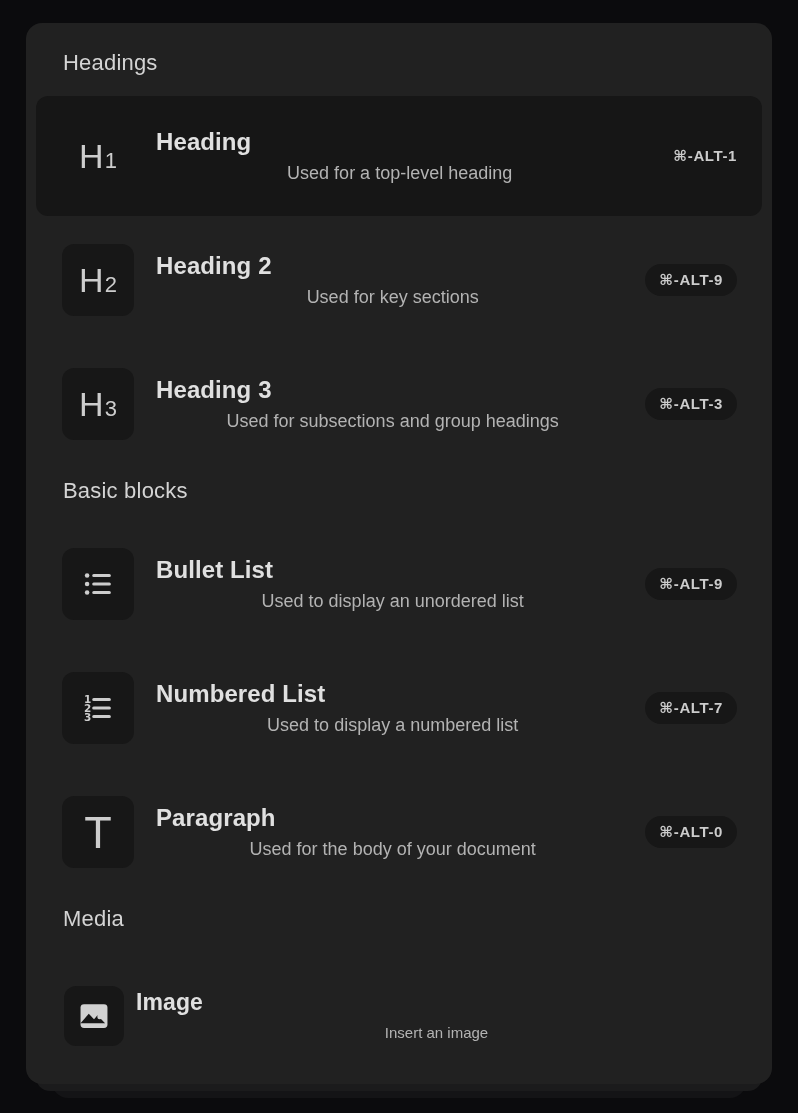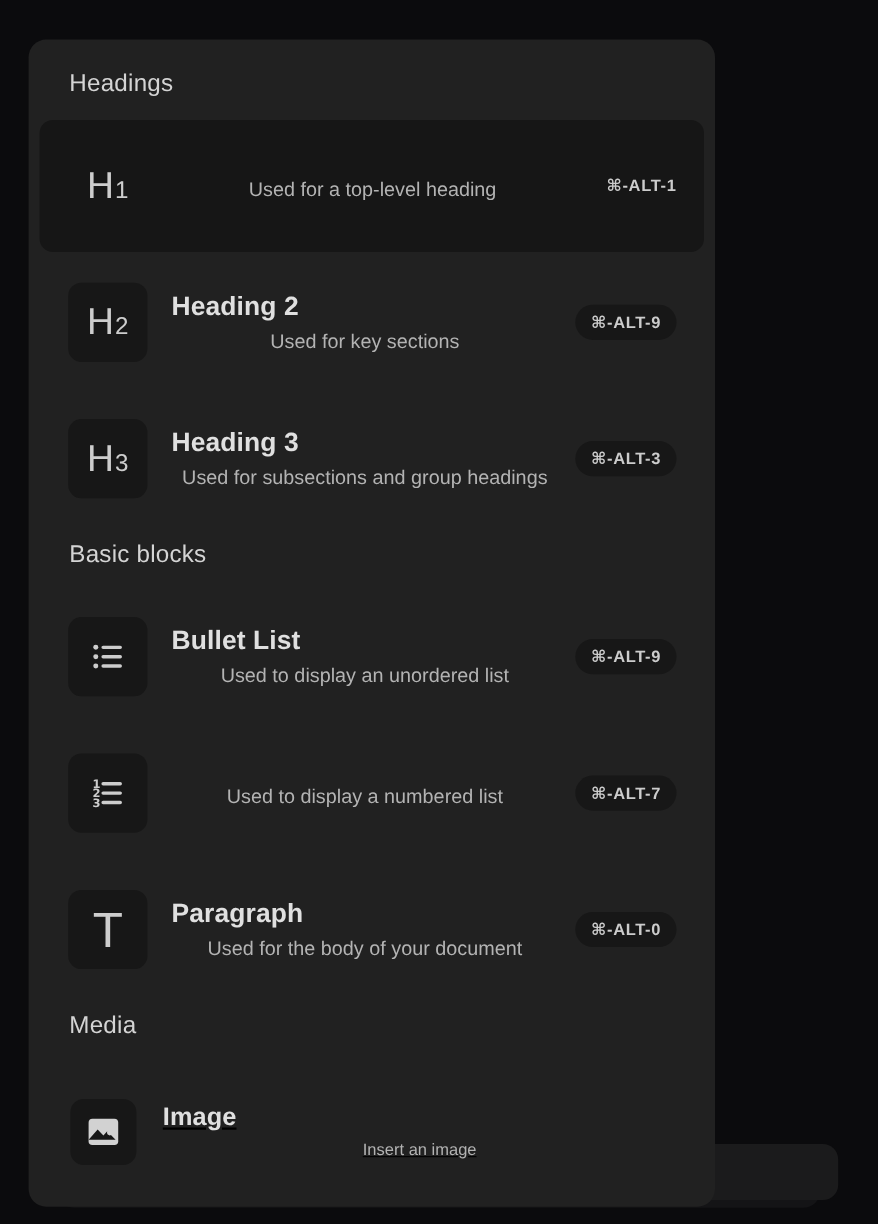--- a/index.html
+++ b/index.html
@@ -8,21 +8,21 @@
     font-family:"Liberation Sans","DejaVu Sans",sans-serif;
     background:var(--page-bg,#0b0b0d);
   }
   .stage{position:relative;width:798px;height:1113px;background:var(--page-bg,#0b0b0d);}
 
   
   .stack-2{position:absolute;left:52px;width:694px;top:1040px;height:58px;border-radius:16px;background:#141416;}
   .stack-1{position:absolute;left:36px;width:726px;top:1040px;height:51px;border-radius:14px;background:#1b1b1c;}
 
   .panel{
-    position:absolute;left:26px;top:36px;width:624px;height:1061px;
+    position:absolute;left:26px;top:23px;width:746px;height:1061px;
     background:var(--panel-bg,#212121);border-radius:16px;
     box-sizing:border-box;padding:13px 10px 0;
   }
   .section-label{
     margin:14px 17px 20px 27px;
     font-size:22px;line-height:26px;letter-spacing:.2px;
     color:var(--label,#d4d4d4);
   }
   .section-label.media{margin-bottom:34px;}
 
@@ -63,21 +63,21 @@
   
   .h-glyph{display:flex;align-items:baseline;color:var(--icon,#cdcdcd);font-weight:400;}
   .h-glyph .big{font-size:34px;line-height:1;}
   .h-glyph .sub{font-size:22px;line-height:1;margin-left:1px;}
   .t-glyph{font-size:45px;line-height:1;color:var(--icon,#cdcdcd);font-weight:400;}
   svg.licon{display:block;}
 
   
   .item.small{padding:20px 25px 20px 28px;}
   .item.small .tile{width:60px;height:60px;}
-  .item.small .body-col{margin-left:24px;text-decoration:underline;}
+  .item.small .body-col{margin-left:12px;}
   .item.small .title{font-size:23px;line-height:27px;}
   .item.small .desc{font-size:15px;line-height:21px;margin-top:6px;}
 </style>
 </head>
 <body>
 
 <div class="stage">
   <div class="stack-2"></div>
   <div class="stack-1"></div>
 
@@ -86,20 +86,21 @@
     <div class="section-label">Headings</div>
 
     <div class="item selected">
       <div class="tile">
         <span class="h-glyph">
           <span class="big">H</span>
             <span class="sub">1</span>
         </span>
       </div>
       <div class="body-col">
+        <div class="title">Heading</div>
         <div class="desc">Used for a top-level heading</div>
       </div>
       <div class="pill bare">⌘-ALT-1</div>
     </div>
 
     <div class="item">
       <div class="tile">
         <span class="h-glyph">
           <span class="big">H</span>
             <span class="sub">2</span>
@@ -147,20 +148,21 @@
     <div class="item">
       <div class="tile">
         <svg class="licon" width="34" height="34" viewBox="0 0 24 24" fill="none">
           <text x="2.2" y="8.6" font-size="7.4" font-weight="600" fill="#cdcdcd" font-family="DejaVu Sans, sans-serif">1</text>
           <text x="2.2" y="14.8" font-size="7.4" font-weight="600" fill="#cdcdcd" font-family="DejaVu Sans, sans-serif">2</text>
           <text x="2.2" y="21" font-size="7.4" font-weight="600" fill="#cdcdcd" font-family="DejaVu Sans, sans-serif">3</text>
           <path d="M9 6h11M9 12h11M9 18h11" stroke="#cdcdcd" stroke-width="2.2" stroke-linecap="round"></path>
         </svg>
       </div>
       <div class="body-col">
+        <div class="title">Numbered List</div>
         <div class="desc">Used to display a numbered list</div>
       </div>
       <div class="pill">⌘-ALT-7</div>
     </div>
 
     <div class="item">
       <div class="tile">
         <span class="t-glyph">T</span>
       </div>
       <div class="body-col">

